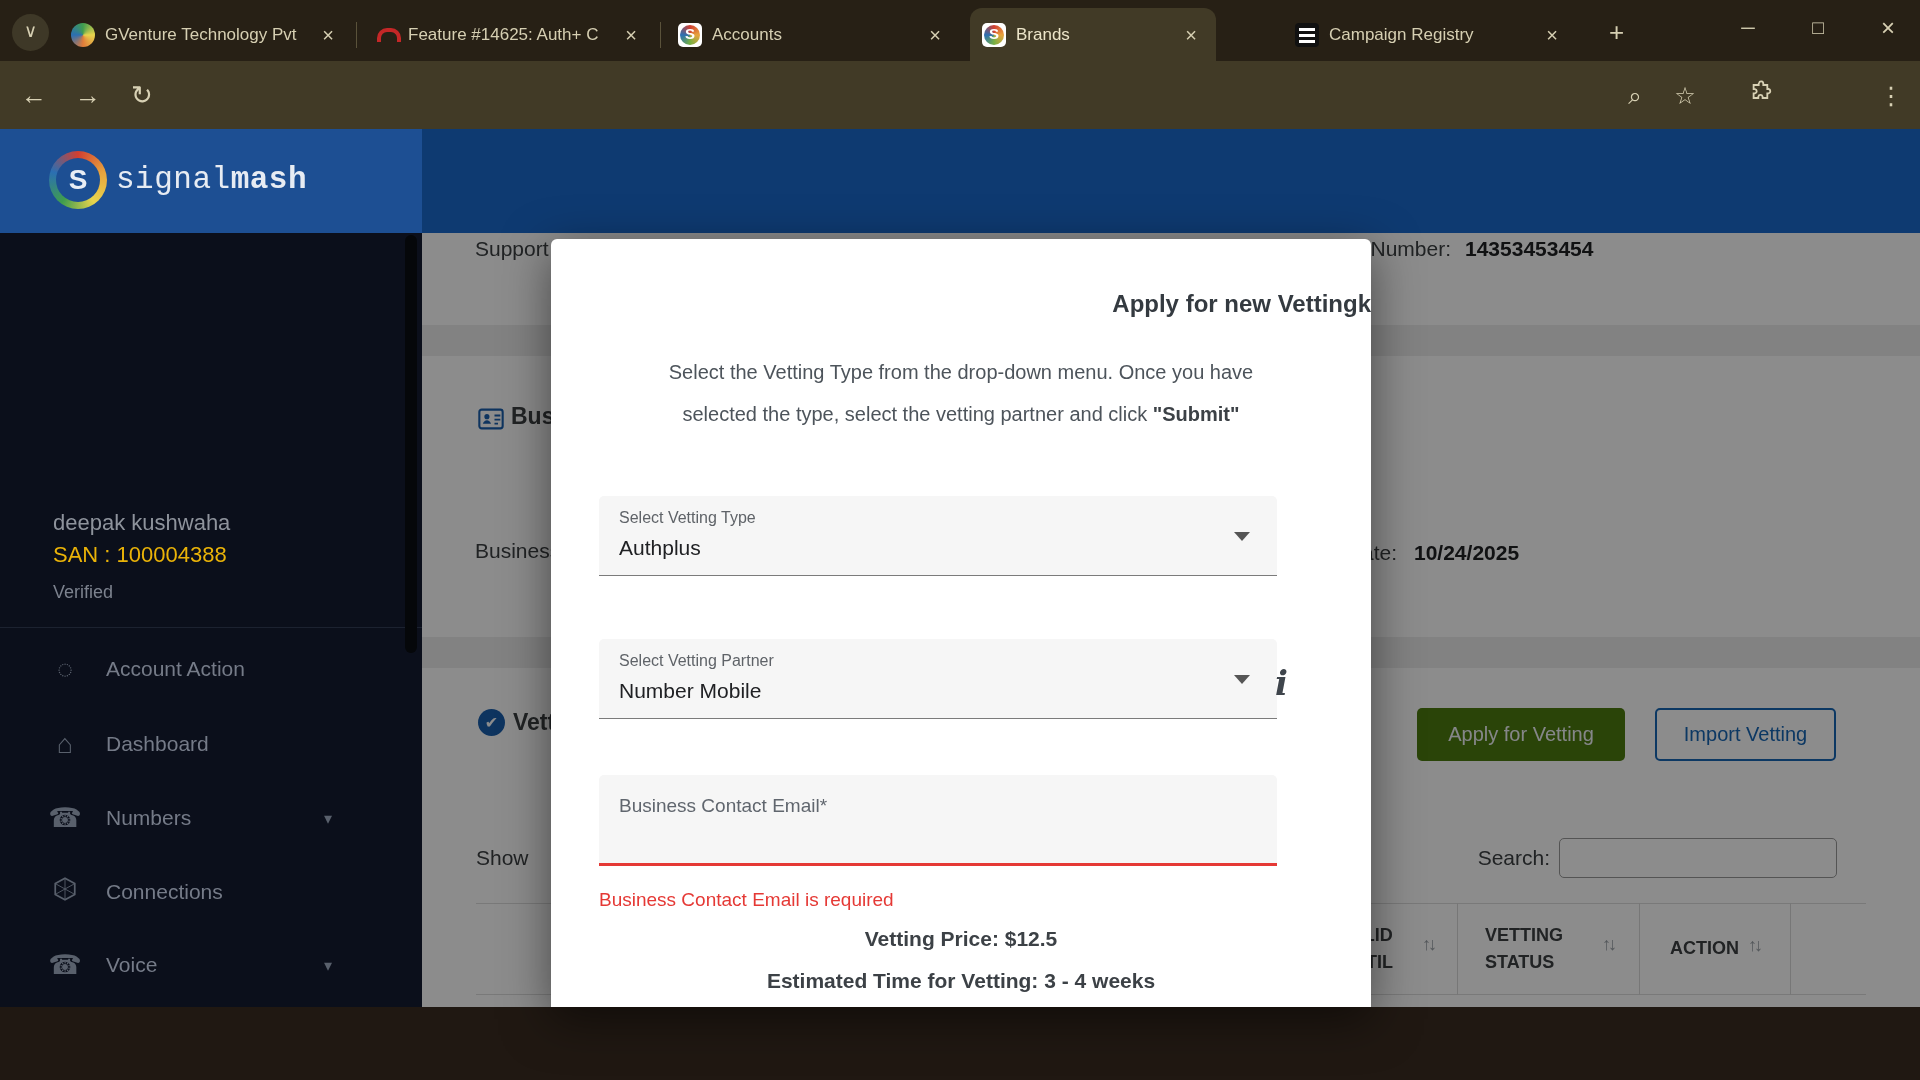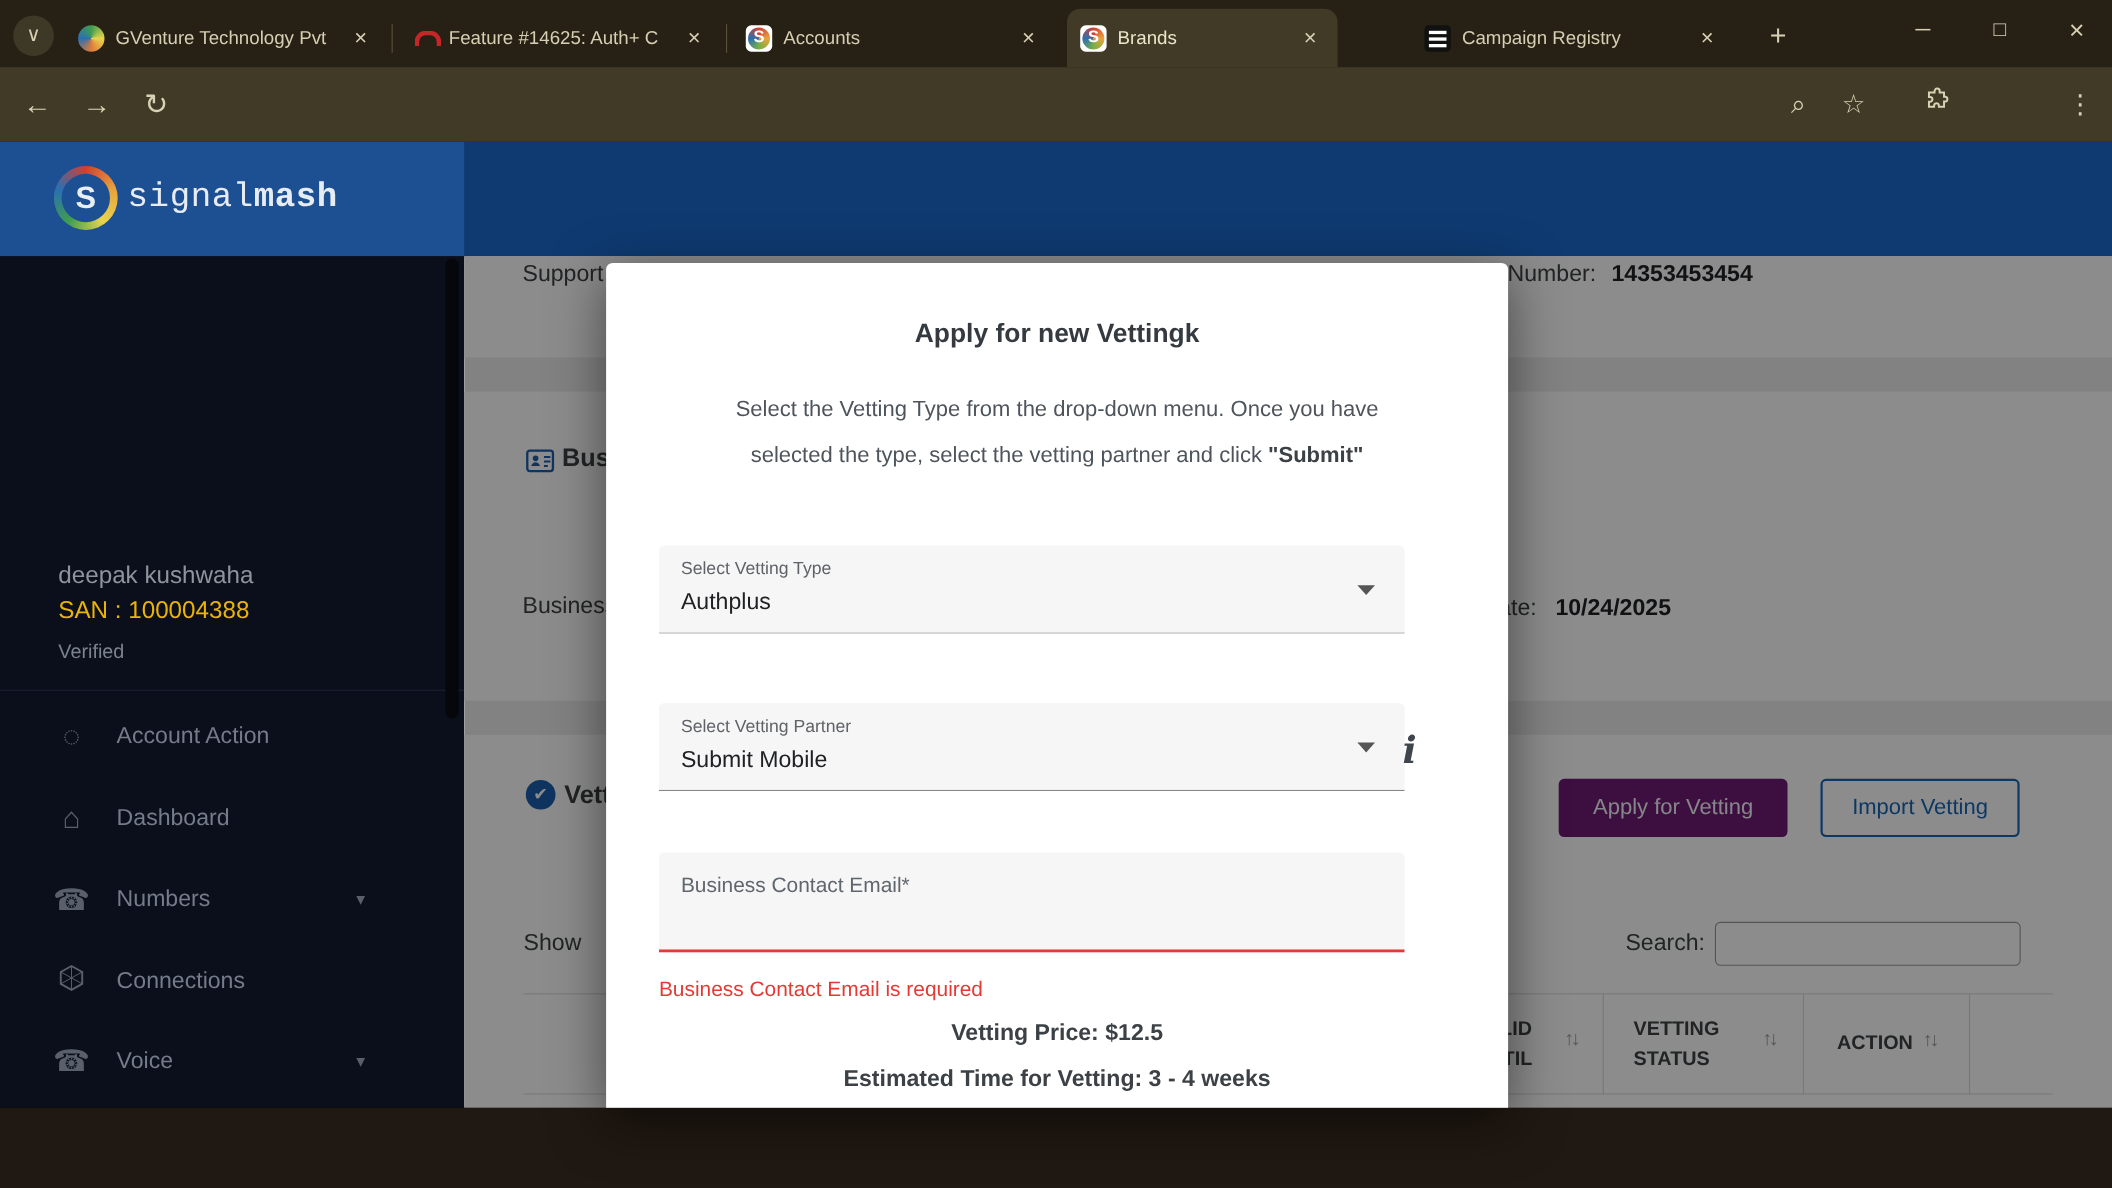--- a/index.html
+++ b/index.html
@@ -77,33 +77,33 @@
   .side-item .chev { margin-right:90px; font-size:16px; color:#59606c; }
   #side-scrollbar { left:405px; top:235px; width:12px; height:418px; background:#05070a; border-radius:6px; }
 
   
   #content { left:422px; top:233px; width:1498px; height:774px; background:#ffffff; overflow:hidden; }
   .gapband { left:0; width:1498px; background:#ededed; }
   .pg-label { font-size:21px; color:#3c4043; }
   .pg-bold { font-size:21px; color:#202124; font-weight:bold; }
   .section-title { font-size:23px; font-weight:bold; color:#3c4043; }
   .seal { width:27px; height:27px; border-radius:50%; background:#1a5fae; color:#fff; text-align:center; line-height:27px; font-size:16px; }
-  .btn-primary { background:#701a75; color:#f2f5f9; border-radius:5px; font-size:20px; display:flex; align-items:center; justify-content:center; }
+  .btn-primary { background:#4d7c0f; color:#f2f5f9; border-radius:5px; font-size:20px; display:flex; align-items:center; justify-content:center; }
   .btn-outline { background:#fff; color:#1766b5; border:2px solid #1766b5; border-radius:5px; font-size:20px; display:flex; align-items:center; justify-content:center; }
   #search-box { left:1137px; top:605px; width:278px; height:40px; border:1px solid #9a9a9a; border-radius:5px; background:#fff; }
   .thead-band { left:54px; top:670px; width:1390px; height:92px; border-top:1px solid #dcdcdc; border-bottom:1px solid #dcdcdc; }
   .th-div { top:670px; width:1px; height:92px; background:#d9d9d9; }
   .th-text { font-size:18px; font-weight:bold; color:#3c4043; line-height:27px; }
   .th-sort { font-size:18px; color:#9aa0a6; letter-spacing:-3px; }
   #dim-overlay { left:0; top:0; width:1498px; height:774px; background:rgba(0,0,0,0.45); }
 
   
   #modal { left:551px; top:239px; width:820px; height:768px; background:#ffffff; border-radius:6px 6px 0 0;
      box-shadow:0 12px 48px rgba(0,0,0,0.5); z-index:30; }
-  #modal-title { left:0; top:51px; width:820px; text-align:center; font-size:24px; font-weight:bold; color:#343a40; }
+  #modal-title { left:0; top:51px; width:820px; text-align:right; font-size:24px; font-weight:bold; color:#343a40; }
   .modal-desc { left:60px; width:700px; text-align:center; font-size:20px; color:#4d545b; }
   .mfield { left:48px; width:678px; background:#f6f6f6; border-radius:5px 5px 0 0; border-bottom:1px solid #7b7b7b; }
   .mfield .flabel { position:absolute; left:20px; font-size:16px; color:#5f6368; }
   .mfield .fvalue { position:absolute; left:20px; font-size:21px; color:#202124; }
   .caret-down { position:absolute; right:27px; width:0; height:0; border-left:8px solid transparent;
      border-right:8px solid transparent; border-top:9px solid #555; }
   #email-field { border-bottom:3px solid #e53935; }
   #modal-error { left:48px; top:650px; font-size:19px; color:#e53935; }
   #modal-price { left:0; top:688px; width:820px; text-align:center; font-size:21px; font-weight:bold; color:#3c4146; }
   #modal-eta { left:0; top:730px; width:820px; text-align:center; font-size:21px; font-weight:bold; color:#3c4146; }
@@ -327,21 +327,21 @@
   <div class="modal-desc abs" style="top:164px;"><span>selected the type, select the vetting partner and click </span><b style="color:#3c4146;">"Submit"</b></div>
 
   <div class="mfield abs" style="top:257px;height:80px;">
     <span class="flabel" style="top:13px;">Select Vetting Type</span>
     <span class="fvalue" style="top:40px;">Authplus</span>
     <span class="caret-down" style="top:36px;"></span>
   </div>
 
   <div class="mfield abs" style="top:400px;height:80px;">
     <span class="flabel" style="top:13px;">Select Vetting Partner</span>
-    <span class="fvalue" style="top:40px;">Submit Mobile</span>
+    <span class="fvalue" style="top:40px;">Number Mobile</span>
     <span class="caret-down" style="top:36px;"></span>
   </div>
   <span id="info-i" class="abs">i</span>
 
   <div class="mfield abs" id="email-field" style="top:536px;height:91px;">
     <span class="flabel" style="top:20px;font-size:19px;color:#60666e;">Business Contact Email*</span>
   </div>
 
   <div id="modal-error" class="abs">Business Contact Email is required</div>
   <div id="modal-price" class="abs">Vetting Price: $12.5</div>

